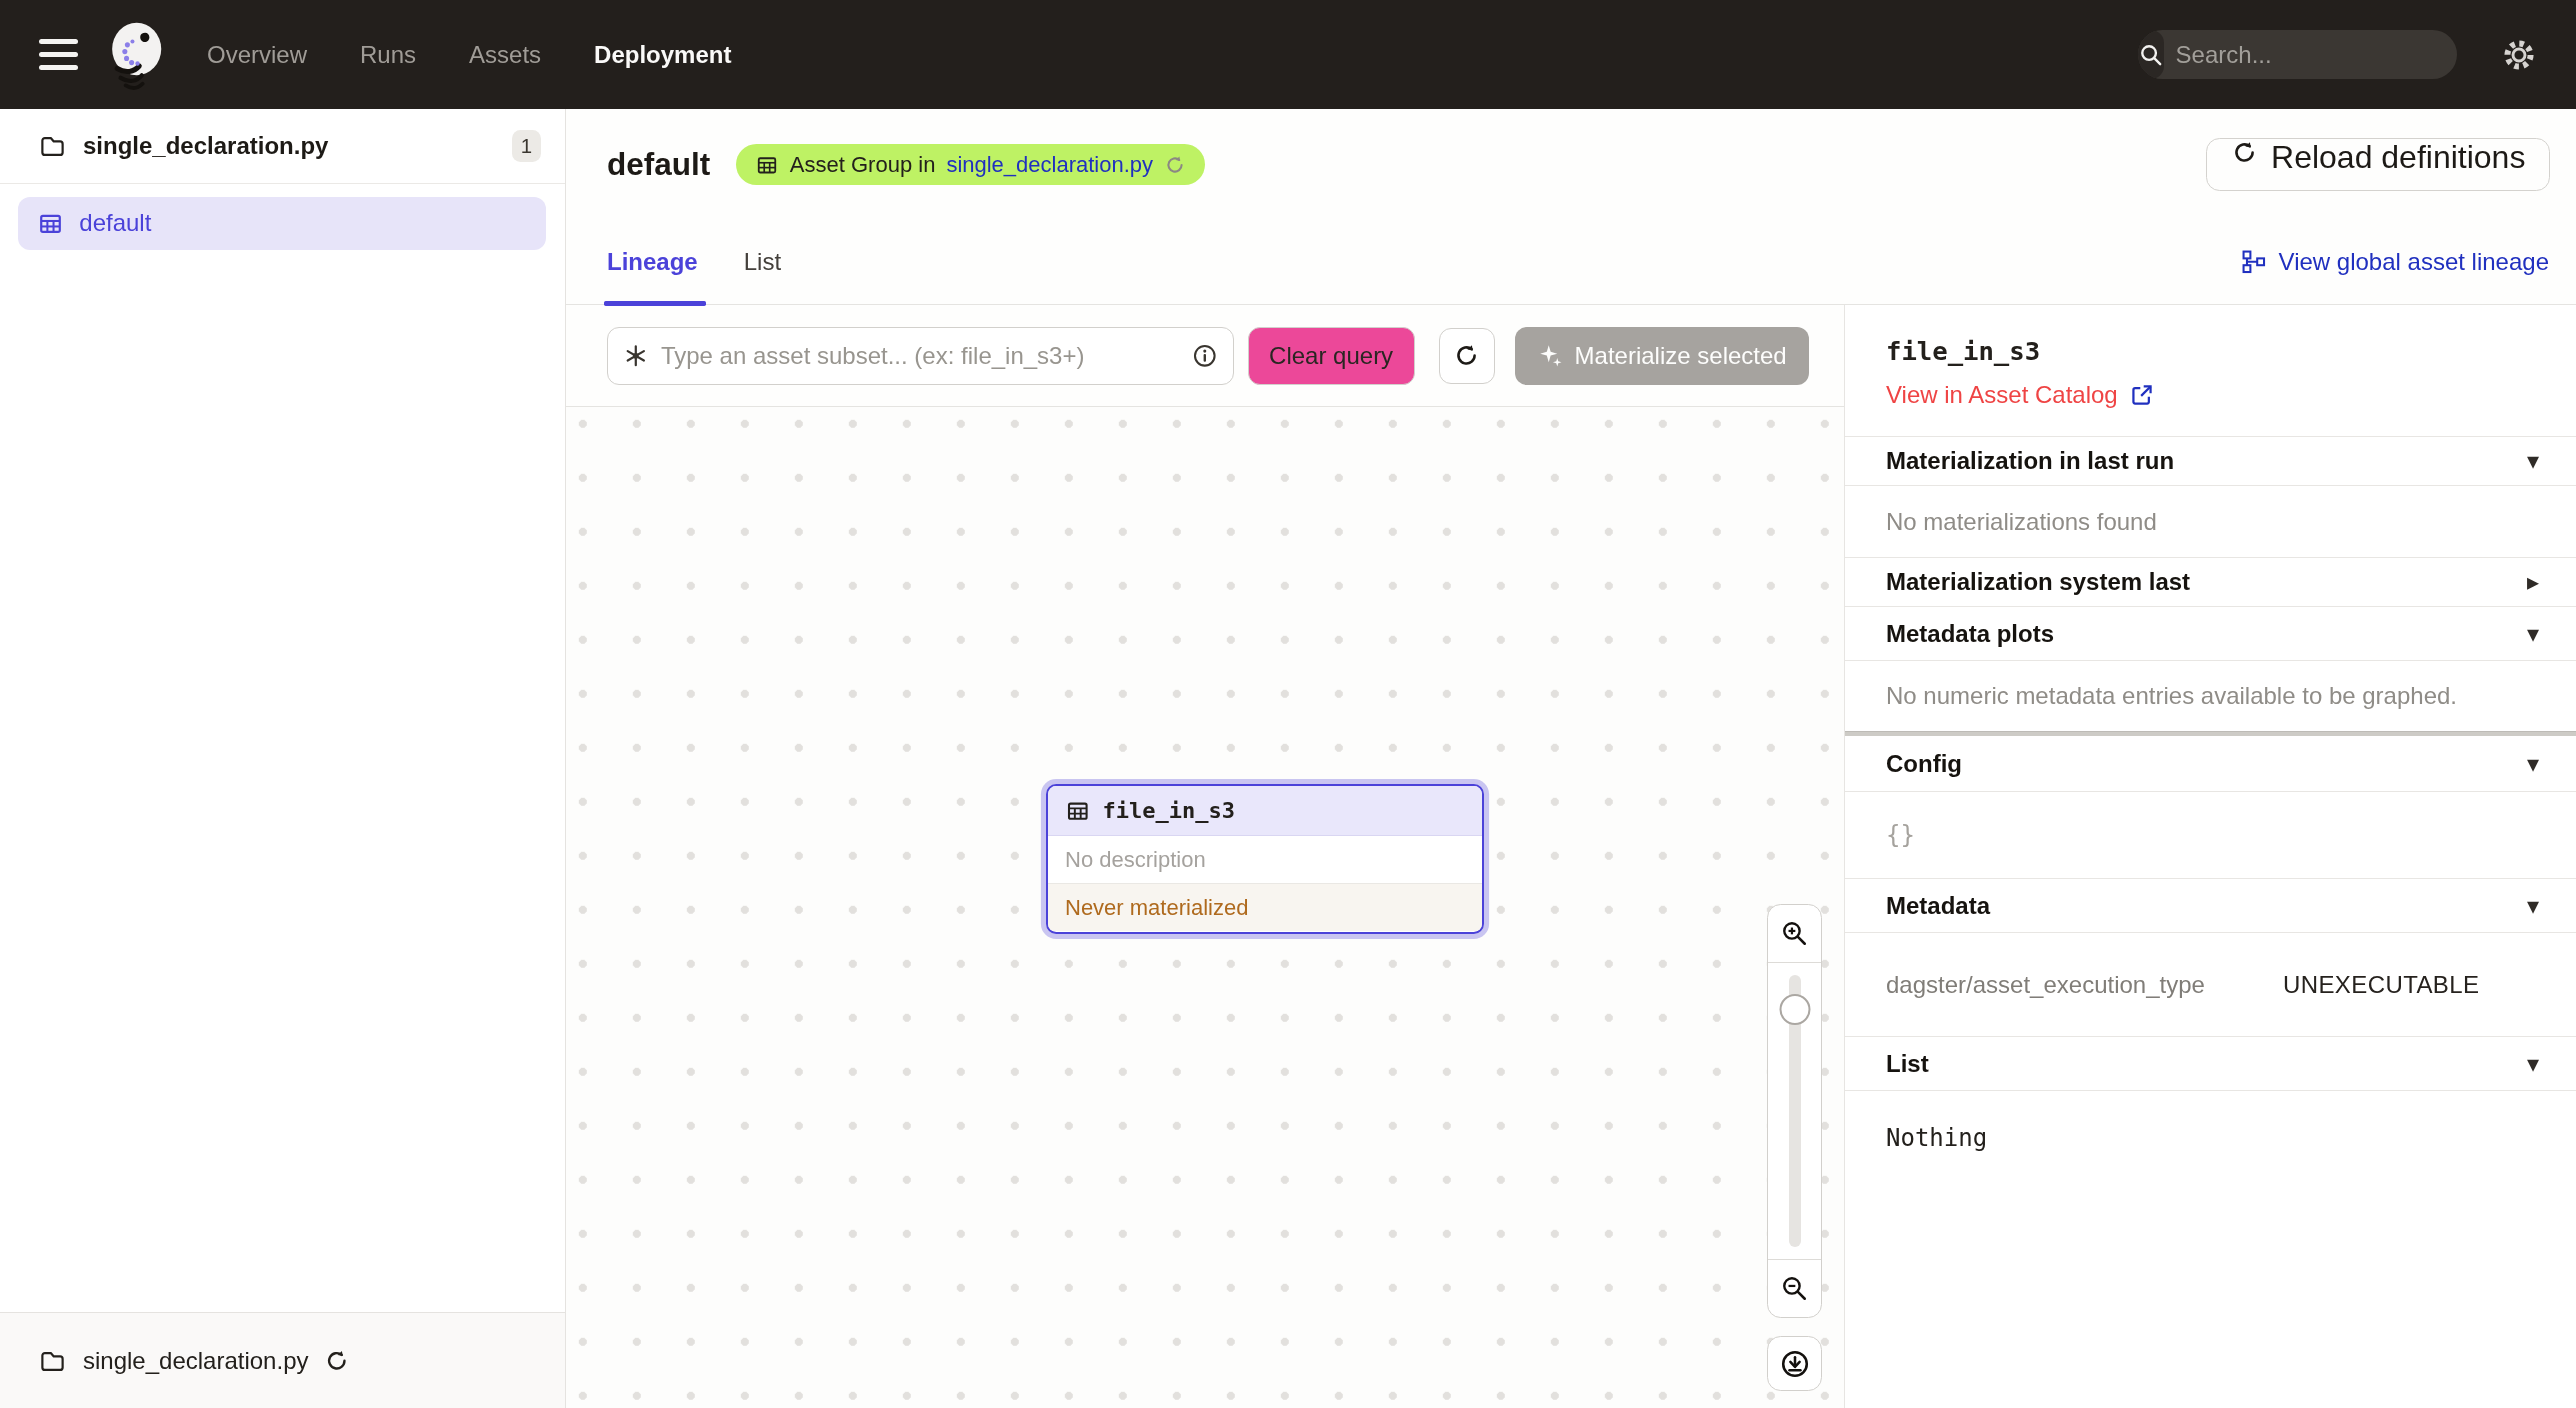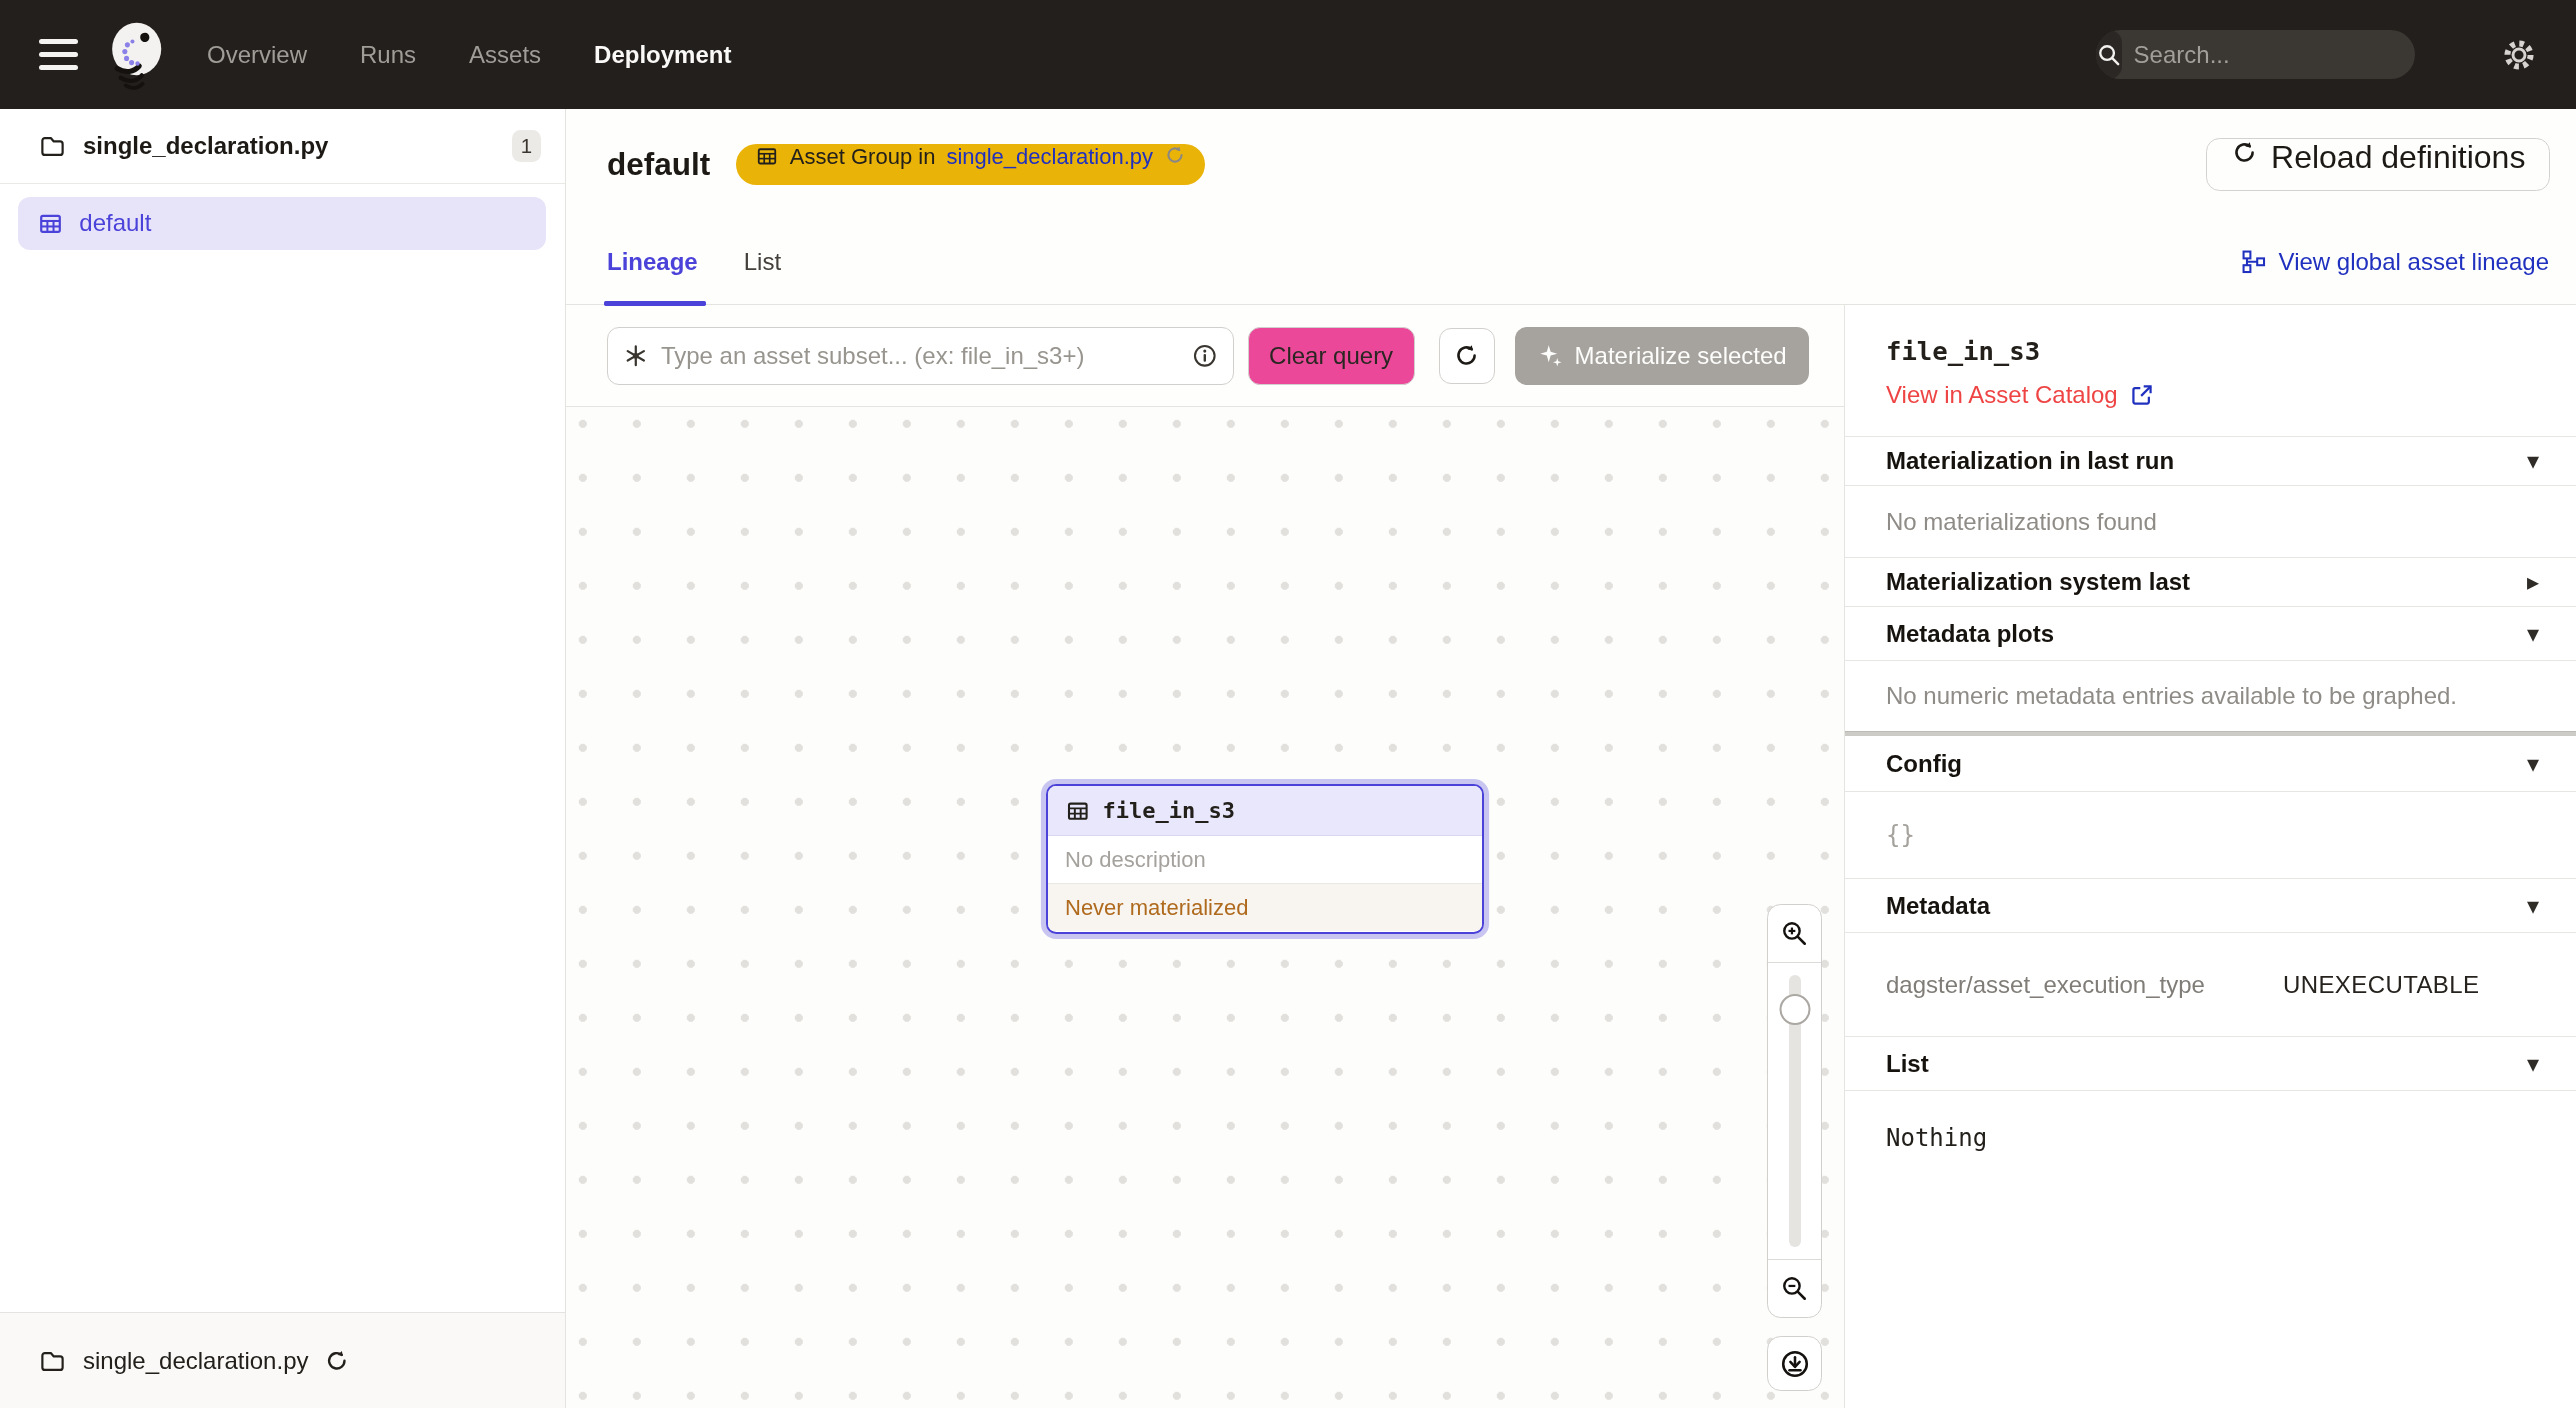--- a/index.html
+++ b/index.html
@@ -15,21 +15,21 @@
   .topnav {
     position:absolute; top:0; left:0; width:2576px; height:109px;
     background:#231F1C; display:flex; align-items:center; padding:0 39px;
   }
   .hamburger { width:39px; height:31px; display:flex; flex-direction:column; justify-content:space-between; cursor:pointer; background:none; border:none; }
   .hamburger span { display:block; height:5.1px; border-radius:2.6px; background:#F4F3F1; }
   .logo { margin-left:24px; width:66px; height:72px; }
   .navitems { display:flex; align-items:center; gap:53px; margin-left:39px; }
   .navitem { font-size:24px; font-weight:500; color:#A09C97; cursor:pointer; }
   .navitem.active { color:#FAF9F8; font-weight:600; }
-  .topnav-right { margin-left:auto; display:flex; align-items:center;gap:42px; }
+  .topnav-right { margin-left:auto; display:flex; align-items:center; }
   .searchpill {
     width:319px; height:49px; border-radius:25px; background:#3B3733;
     display:flex; align-items:center; overflow:hidden; cursor:text;
   }
   .search-iconwrap { width:56px; height:49px; border-radius:25px; background:#2B2724; display:flex; align-items:center; justify-content:center; }
   .searchpill input {
     flex:1; background:transparent; border:none; outline:none;
     font-size:24px; color:#E8E6E3; padding:0 12px; font-family:"Liberation Sans",sans-serif;
   }
   .searchpill input::placeholder { color:#A29F9A; }
@@ -60,22 +60,22 @@
     background:#FAF9F8; border-top:0.9px solid #E5E3E0;
     display:flex; align-items:center; padding:0 39px; cursor:pointer;
   }
   .sidebar-footer .label { font-size:24px; font-weight:500; color:#23201C; margin:0 15.3px 0 17px; }
 
   
   .main { position:absolute; top:109px; left:566px; width:2010px; height:1300px; background:#FEFEFD; }
   .page-header { height:111px; display:flex; align-items:center; padding:0 25.6px 0 41px; }
   .page-title { font-size:31.5px; font-weight:700; color:#1D1A16; }
   .group-pill {
-    margin-left:25.6px; height:41px; border-radius:20.4px; background:#eab308;
-    display:flex; align-items:flex-start; gap:11px; padding:0 19px; font-size:22px; color:#23201C;
+    margin-left:25.6px; height:41px; border-radius:20.4px; background:#bef264;
+    display:flex; align-items:center; gap:11px; padding:0 19px; font-size:22px; color:#23201C;
   }
   .group-pill a { color:#2030BF; text-decoration:none; cursor:pointer; }
   .reload-btn {
     margin-left:auto; height:53px; padding:0 24px; border-radius:13.6px;
     background:#FEFEFD; border:1.3px solid #D4D2CE; display:flex; gap:12.8px;
     font-size:32px; font-weight:500; color:#1D1A16; cursor:pointer;
   }
 
   .tab-row { height:85px; display:flex; align-items:center; padding:0 27px 0 41px; border-bottom:1.3px solid #E5E4E1; position:relative;gap:28px; }
   .tabs { display:flex; gap:46px; height:100%; align-items:center; }

